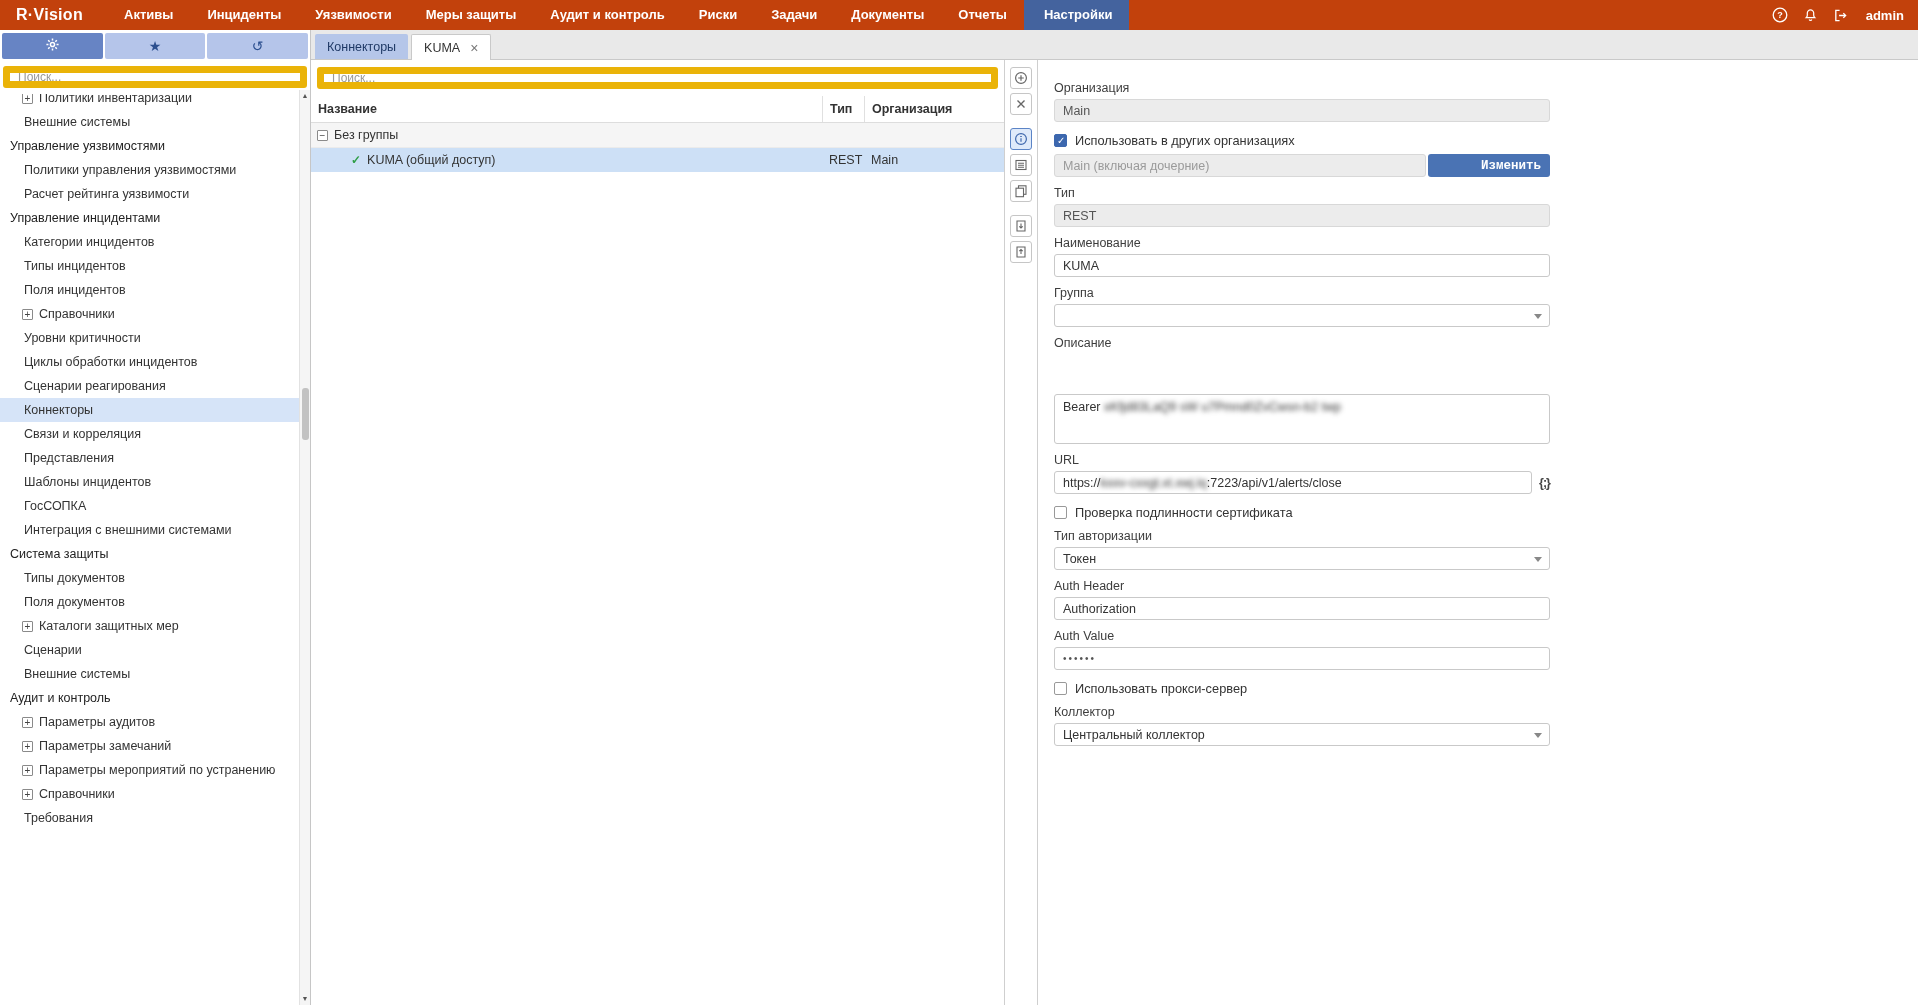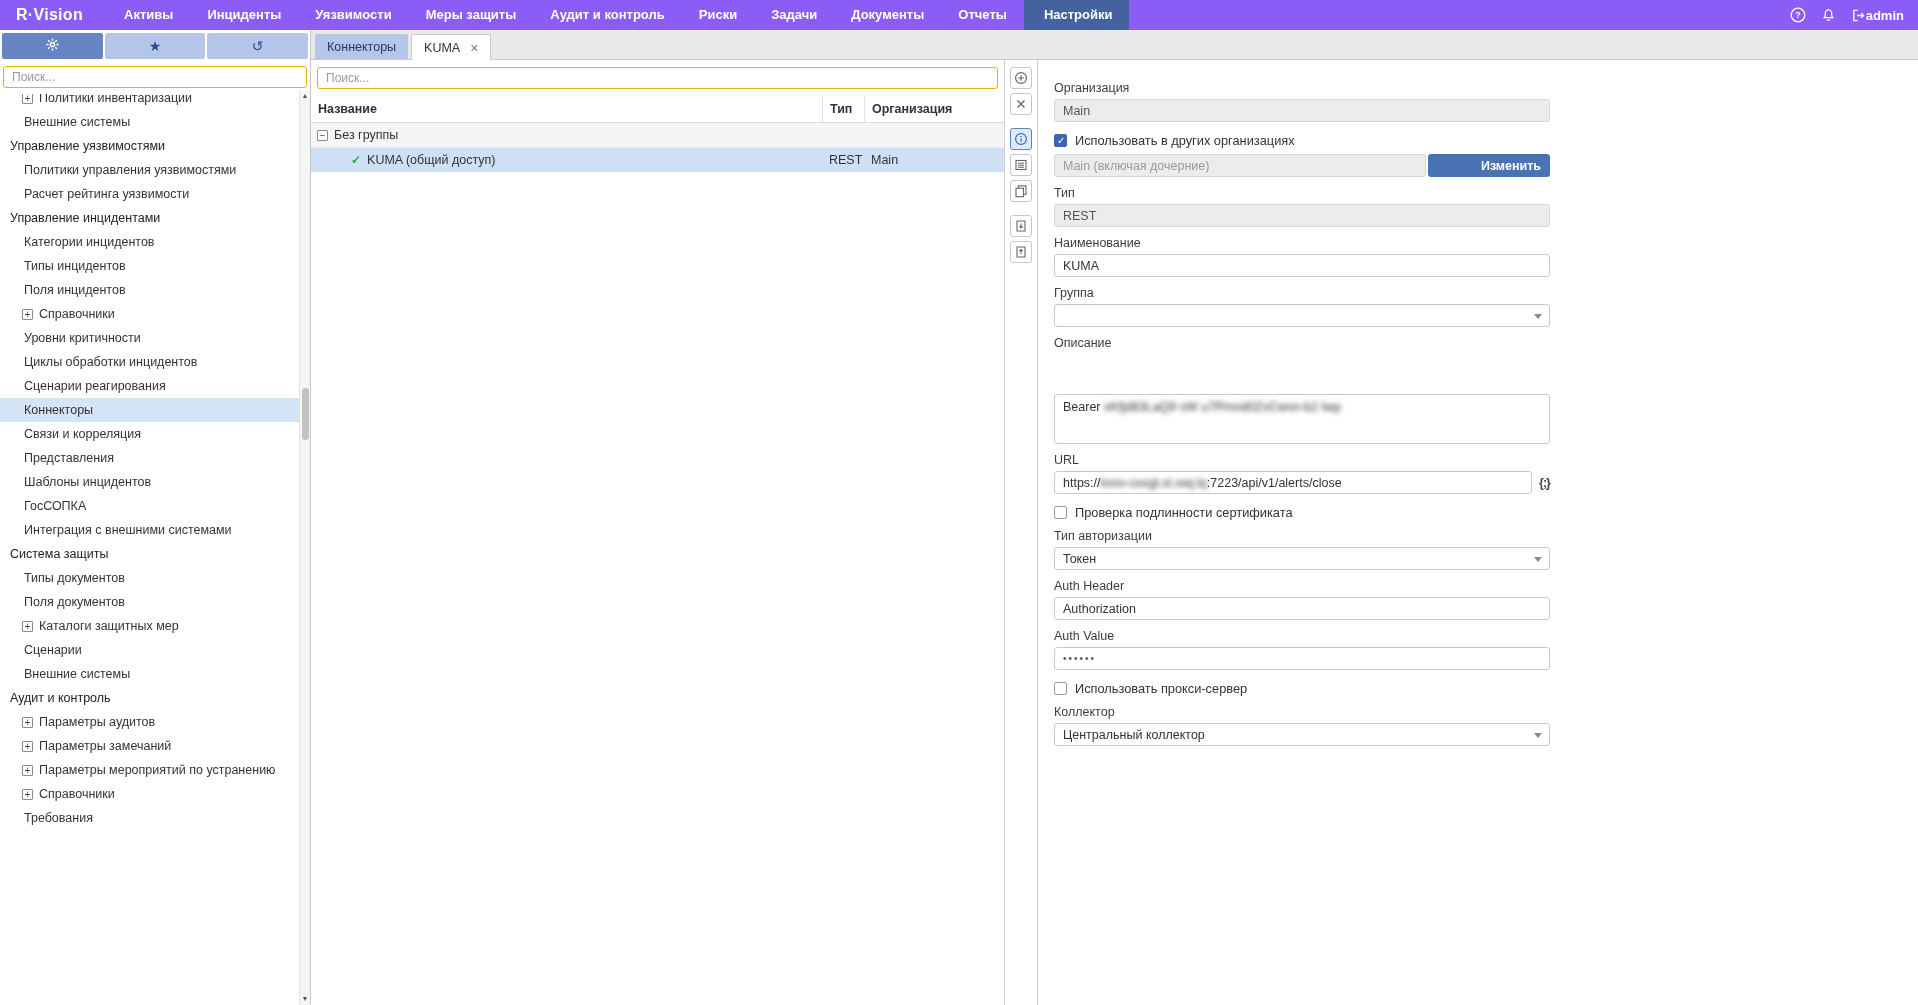--- a/index.html
+++ b/index.html
@@ -1,39 +1,39 @@
 <!DOCTYPE html>
 <html><head>
 <meta charset="utf-8">
 <style>
   * { margin:0; padding:0; box-sizing:border-box; }
   html,body { width:1918px; height:1005px; overflow:hidden;
     font-family:"Liberation Sans", sans-serif; background:#fff; color:#333; }
 
   
-  .topbar { height:30px; background:#8b5cf6; display:flex; align-items:center; color:#fff; }
+  .topbar { height:30px; background:#c2410c; display:flex; align-items:center; color:#fff; }
   .logo { font-size:16px; font-weight:700; padding:0 24px 0 16px; letter-spacing:.3px; white-space:nowrap; }
   .main-menu { display:flex; height:100%; }
   .nav-item { padding:0 17px; line-height:30px; font-size:13px; font-weight:700; white-space:nowrap; cursor:default; }
   .nav-item.active { background:#44639e;padding-left:20px; }
   .topbar-right { margin-left:auto; display:flex; align-items:center; gap:15px; padding-right:14px; }
   .top-icon { display:flex; align-items:center; }
-  .user-chip { display:flex; align-items:center; gap:0; font-size:13px; font-weight:700; }
+  .user-chip { display:flex; align-items:center; gap:18px; font-size:13px; font-weight:700; }
 
   
   .content { display:flex; height:975px; }
 
   
   .sidebar { width:311px; border-right:1px solid #c6c6c6; background:#fff; position:relative;
     display:flex; flex-direction:column; }
   .side-tabs { display:flex; gap:2px; padding:3px 2px; }
   .side-tab { flex:1; height:26px; background:#b5c5ea; color:#2c4f8f; display:flex; align-items:center;
     justify-content:center; border-radius:2px; font-size:14px; cursor:pointer; }
   .side-tab.active { background:#6784c4; color:#fff; }
-  .side-search, .list-search { height:22px; border:1px solid #eab308; border-radius:3px; padding:0 8px;
+  .side-search, .list-search { height:22px; border:7px solid #eab308; border-radius:3px; padding:0 8px;
     font-size:12px; color:#333; font-family:inherit; outline:none; }
   .side-search { margin:4px 3px 2px; width:calc(100% - 6px); }
   input::placeholder { color:#999; }
   .tree-viewport { flex:1; overflow:hidden; margin-top:4px; }
   .tree { margin-right:11px; margin-top:-8px; }
   .tree-header { font-weight:400; font-size:12.5px; color:#222; padding-left:10px; height:24px; line-height:24px; white-space:nowrap; }
   .tree-item { display:flex; align-items:center; height:24px; padding-left:24px; font-size:12.5px; color:#333;
     white-space:nowrap; cursor:default; }
   .tree-item.has-box { padding-left:22px; }
   .tree-item.selected { background:#d6e4f8; }
@@ -92,21 +92,21 @@
   .finput.readonly { background:#ececec; border-color:#d8d8d8; color:#555; }
   .finput.dim { color:#9a9a9a; }
   .check-row { display:flex; align-items:center; gap:8px; margin:11px 0 4px; }
   .checkbox { width:13px; height:13px; border:1px solid #999; border-radius:2px; background:#fff; flex:none; position:relative; cursor:pointer; }
   .checkbox.checked { background:#3c67ae; border-color:#3c67ae; }
   .checkbox.checked::after { content:"✓"; color:#fff; font-size:10px; position:absolute; left:2px; top:0px; }
   .check-label { font-size:12.8px; color:#333; }
   .share-row { display:flex; gap:2px; margin:6px 0 2px; }
   .share-row .finput { flex:1; }
   .btn { border:none; border-radius:3px; background:#4a73b4; color:#fff; font-size:12.5px; font-weight:700;
-    font-family:Liberation Sans, sans-serif; height:23px; cursor:pointer;padding-left:44px; }
+    font-family:Liberation Mono, monospace; height:23px; cursor:pointer;padding-left:44px; }
   .change-btn { width:122px; }
   .save-btn { width:100%; height:24px; margin-top:14px; }
   .select { position:relative; padding-right:20px; cursor:pointer; }
   .caret { position:absolute; right:7px; top:9px; width:0; height:0;
     border-left:4px solid transparent; border-right:4px solid transparent; border-top:5px solid #888; }
   .textarea { height:50px; align-items:flex-start; padding-top:5px;margin-top:44px; }
   .redacted { filter:blur(2.5px); user-select:none; }
   .url-row { display:flex; align-items:center; gap:7px; }
   .url-row .finput { flex:1; white-space:nowrap; overflow:hidden; }
   .braces { font-size:12.5px; font-weight:700; color:#444; letter-spacing:-1px; cursor:pointer; }

